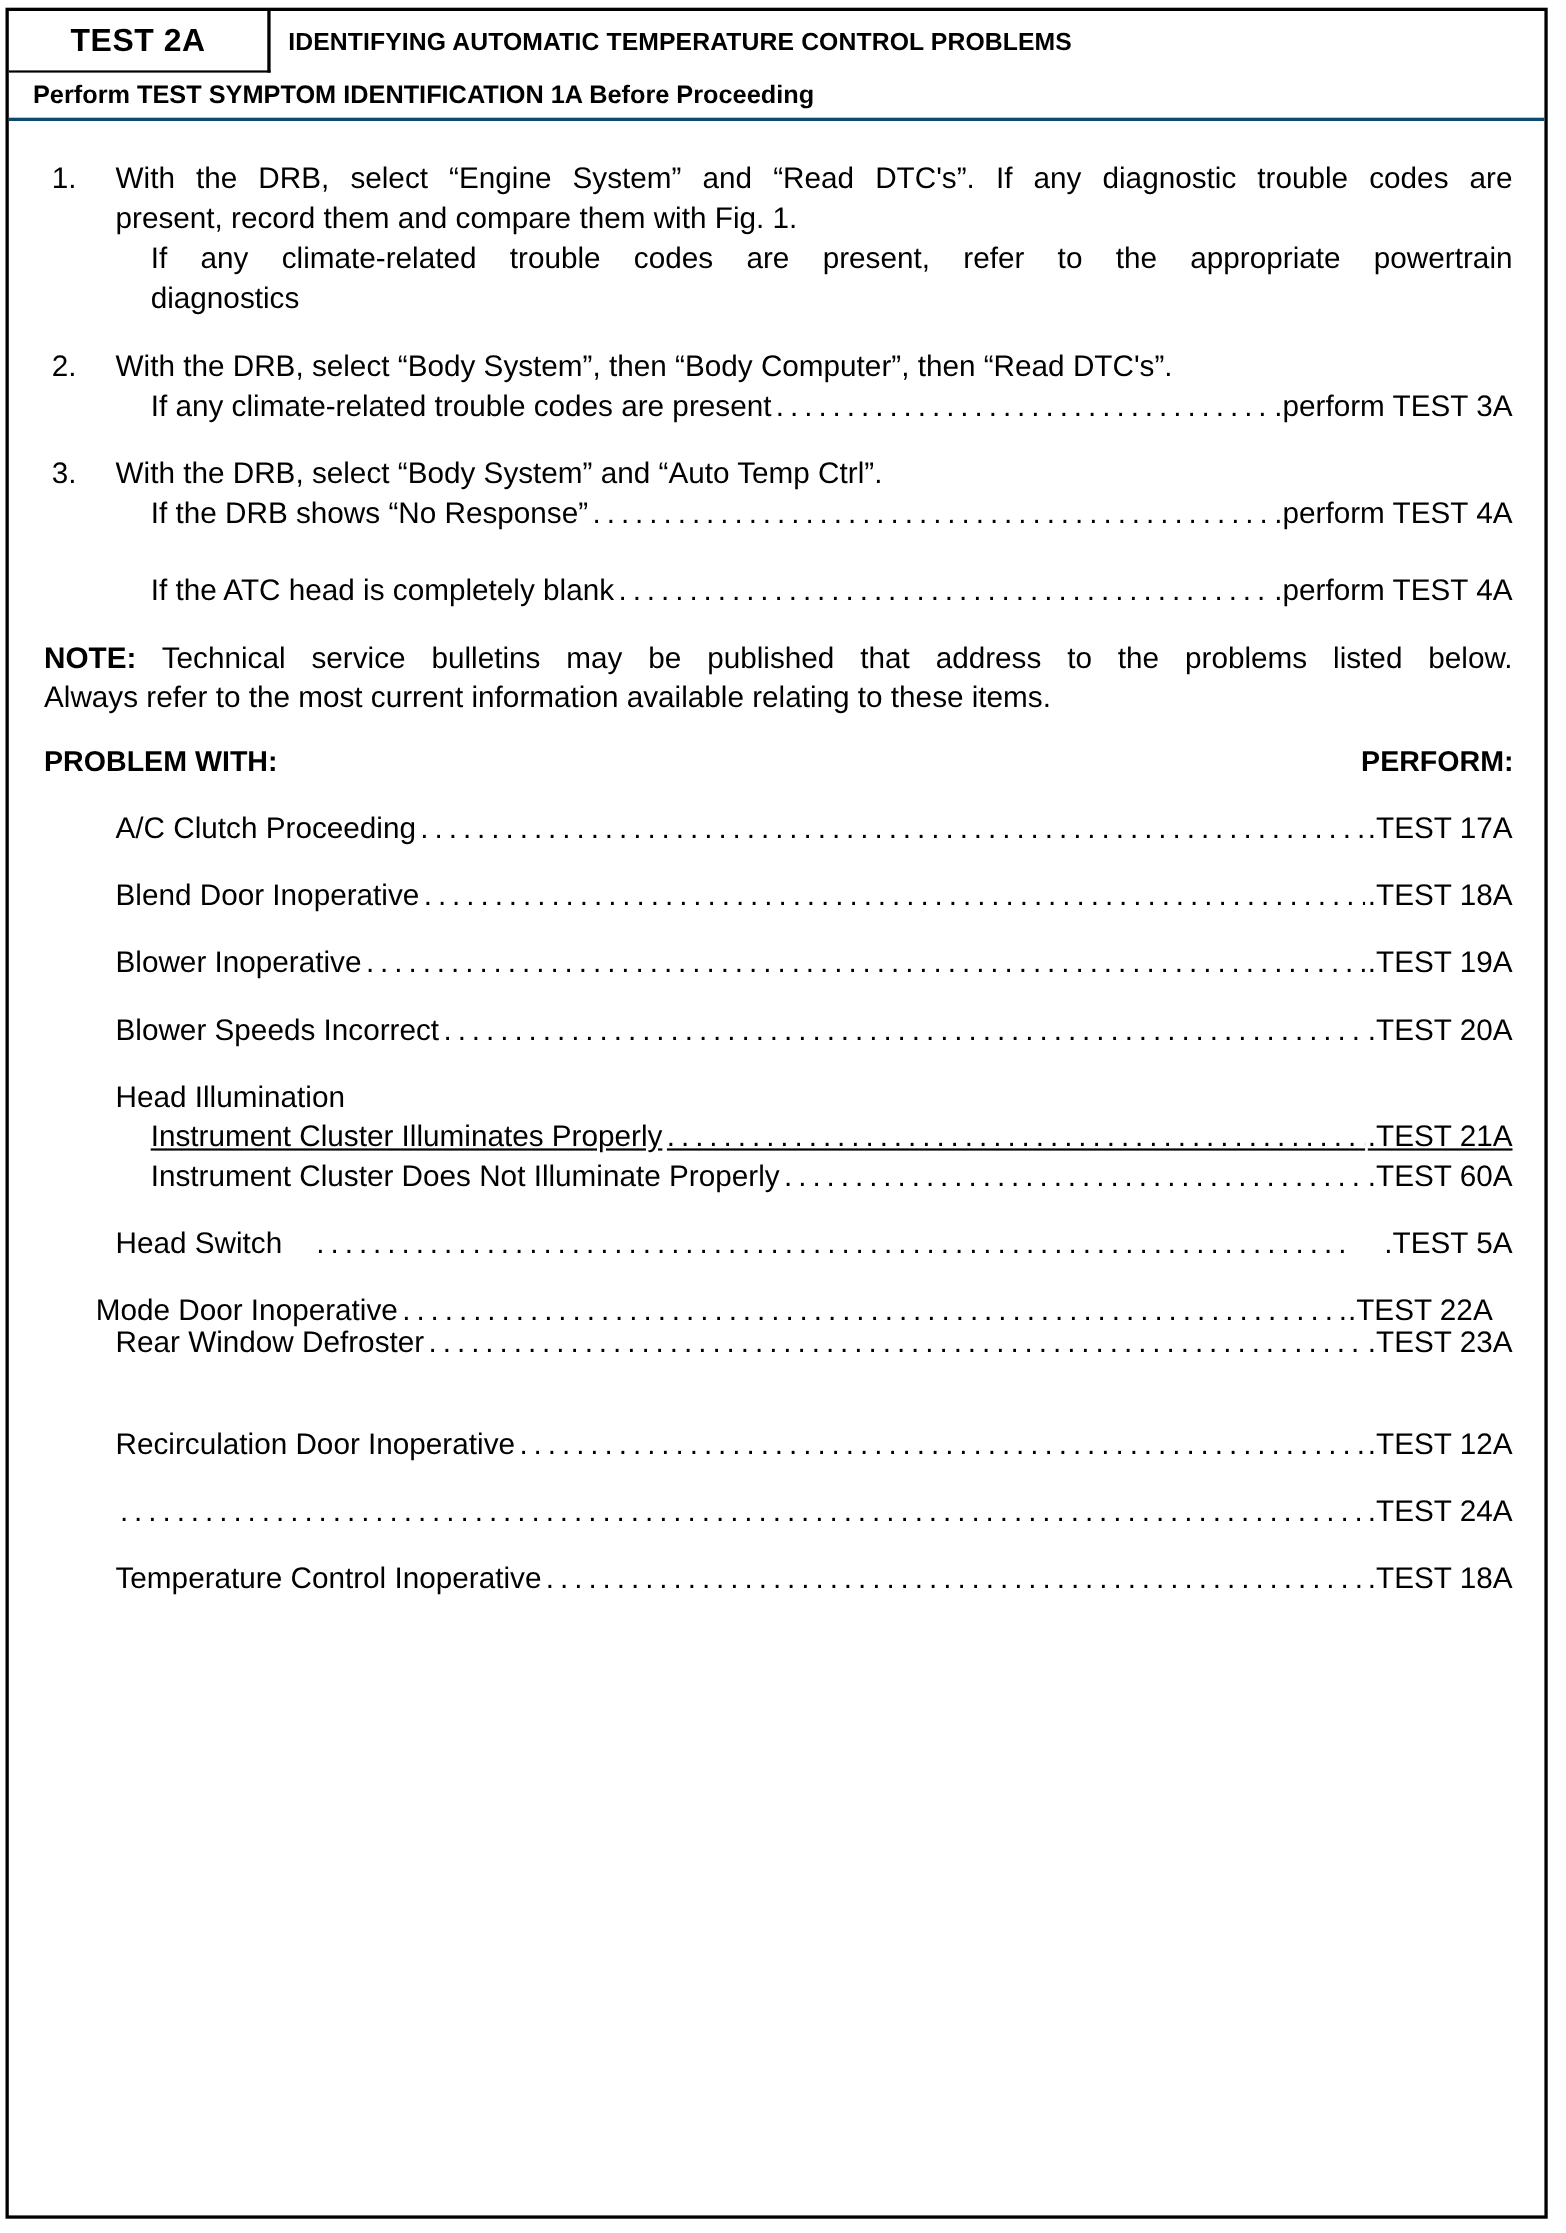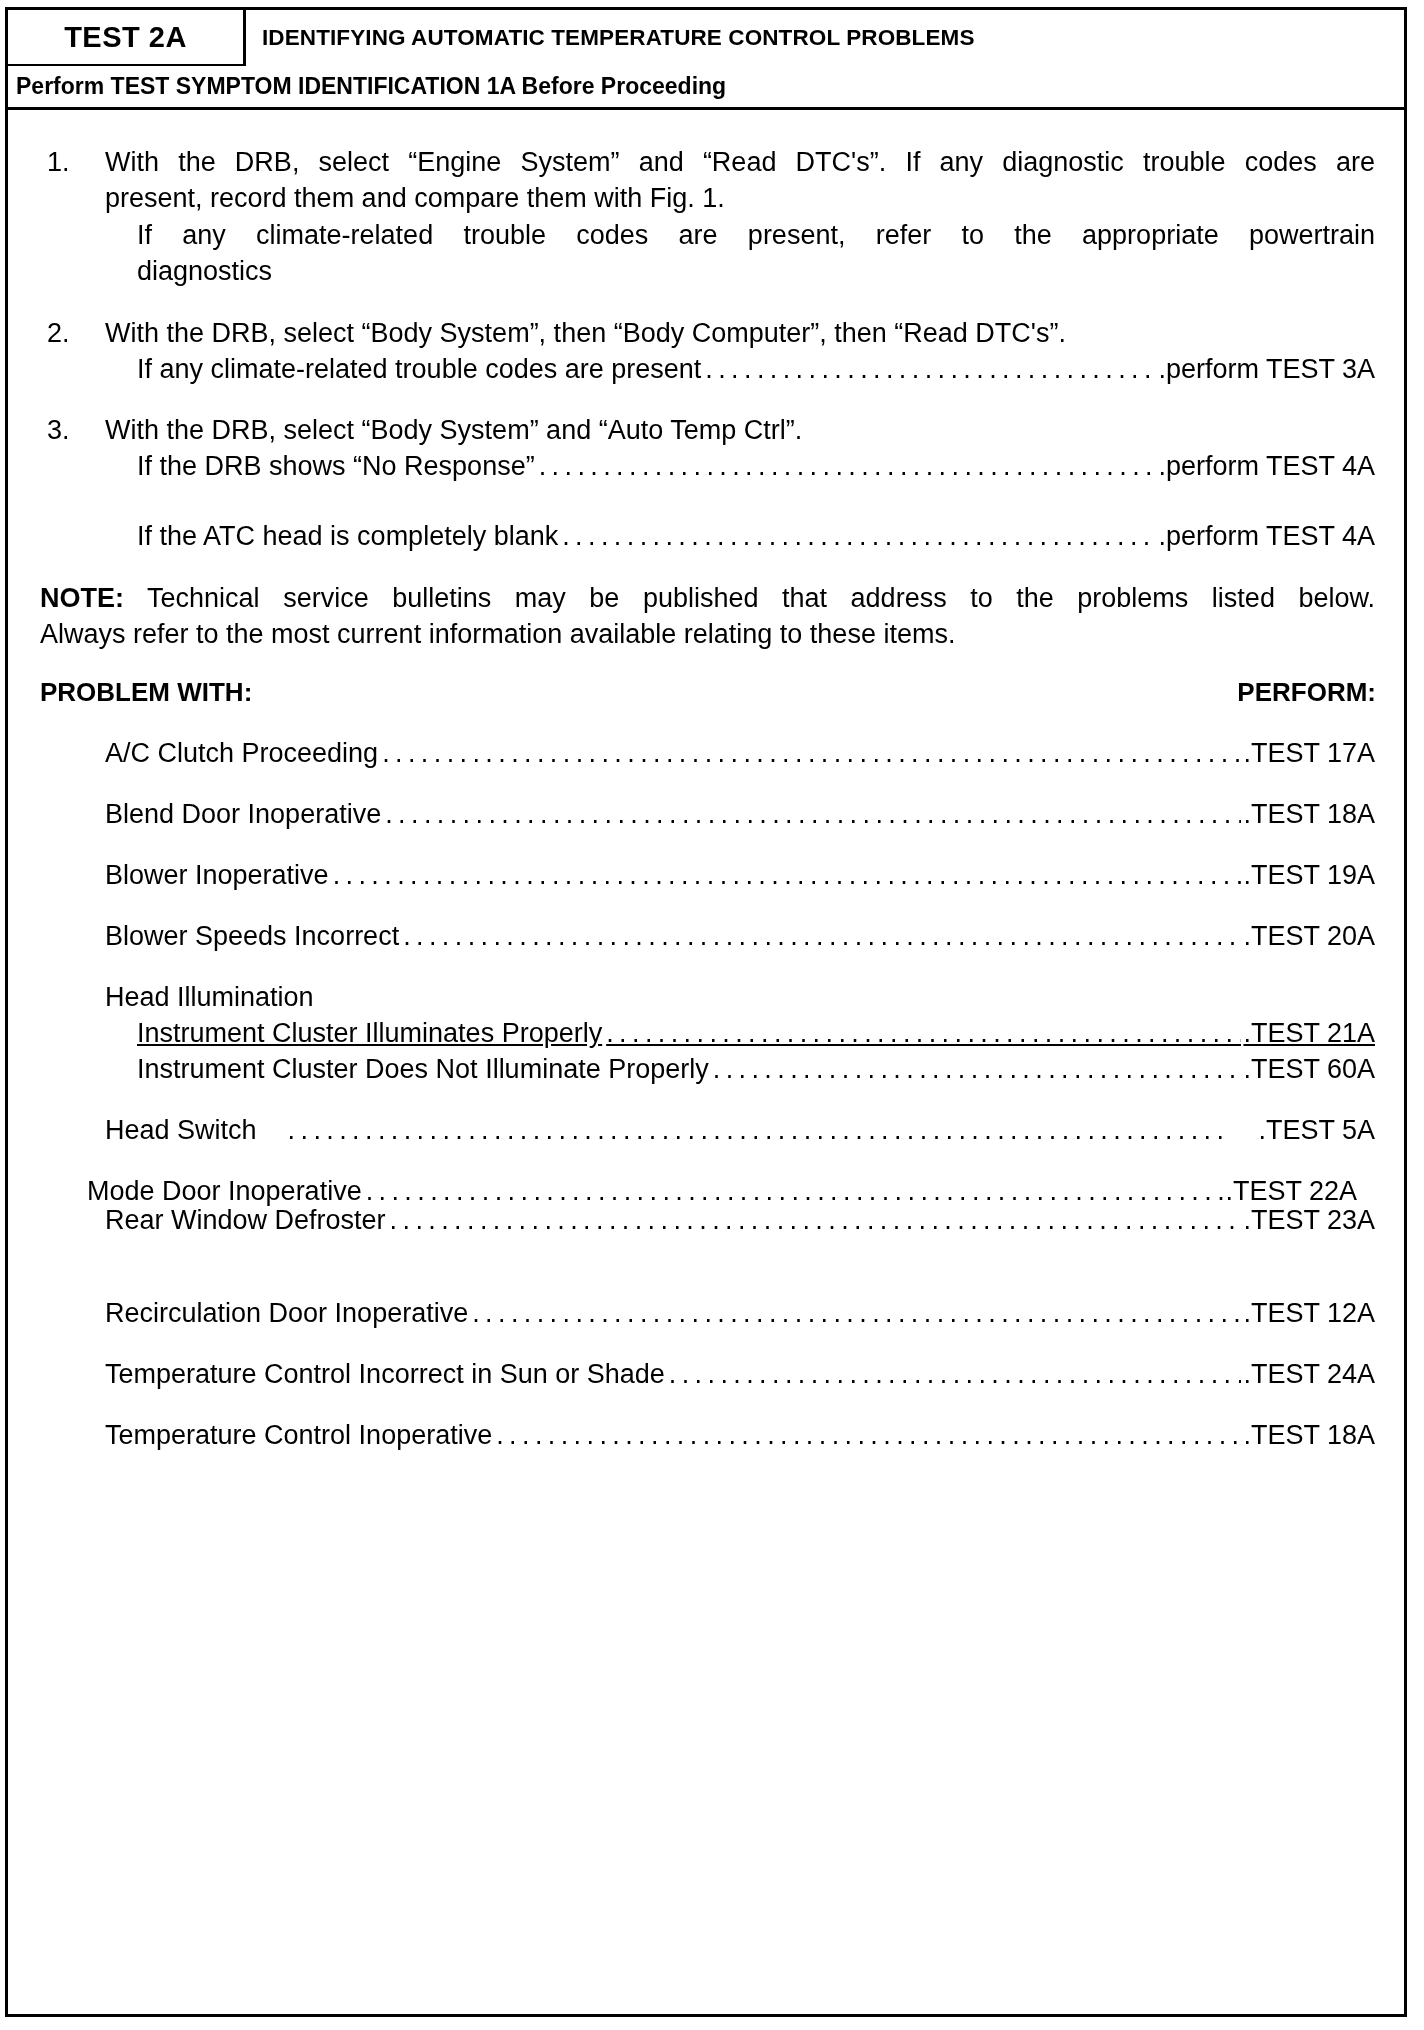--- a/index.html
+++ b/index.html
@@ -50,25 +50,25 @@
     font-weight: bold;
     font-size: 22.5px;
     letter-spacing: 0.1px;
   }
   .subtitle {
     position: absolute;
     left: 0;
     top: 56px;
     width: 100%;
     height: 44px;
-    border-bottom: 3px solid #000000;
+    border-bottom: 3px solid #0c4a6e;
     box-sizing: border-box;
     display: flex;
     align-items: center;
-    padding-left: 8px;
+    padding-left: 22px;
     font-weight: bold;
     font-size: 23px;
   }
   .content {
     position: absolute;
     left: 0;
     top: 0;
     width: 100%;
   }
   .line {
@@ -224,21 +224,20 @@
     <span class="label">Rear Window Defroster</span>
     <span class="dots"></span>
     <span class="target">.TEST 23A</span>
   </div>
   <div class="leader-row" style="top:1296px; left:105px; width:1270px;">
     <span class="label">Recirculation Door Inoperative</span>
     <span class="dots"></span>
     <span class="target">.TEST 12A</span>
   </div>
   <div class="leader-row" style="top:1357px; left:105px; width:1270px;">
-    <span class="label">Temperature Control Incorrect in Sun or Shade</span>
     <span class="dots"></span>
     <span class="target">.TEST 24A</span>
   </div>
   <div class="leader-row" style="top:1418px; left:105px; width:1270px;">
     <span class="label">Temperature Control Inoperative</span>
     <span class="dots"></span>
     <span class="target">.TEST 18A</span>
   </div>
 </div>
 

